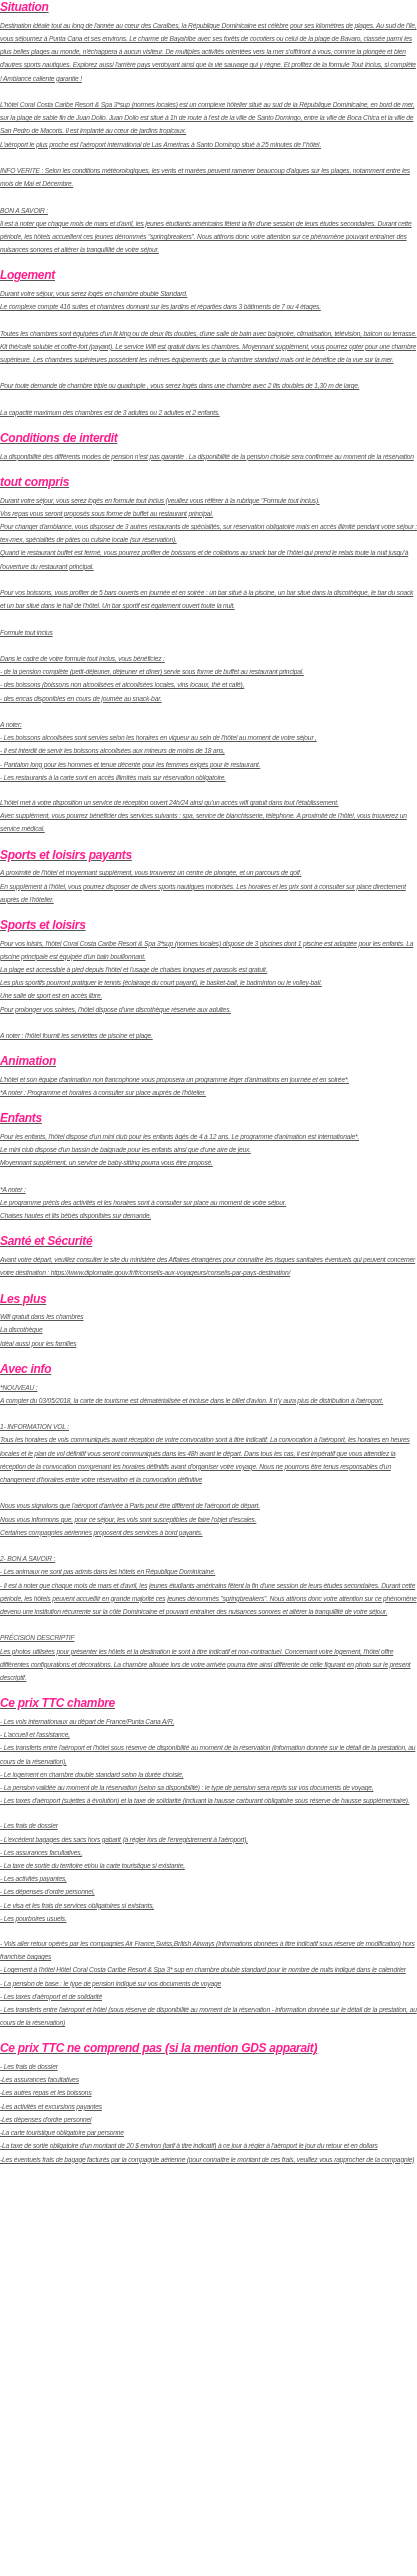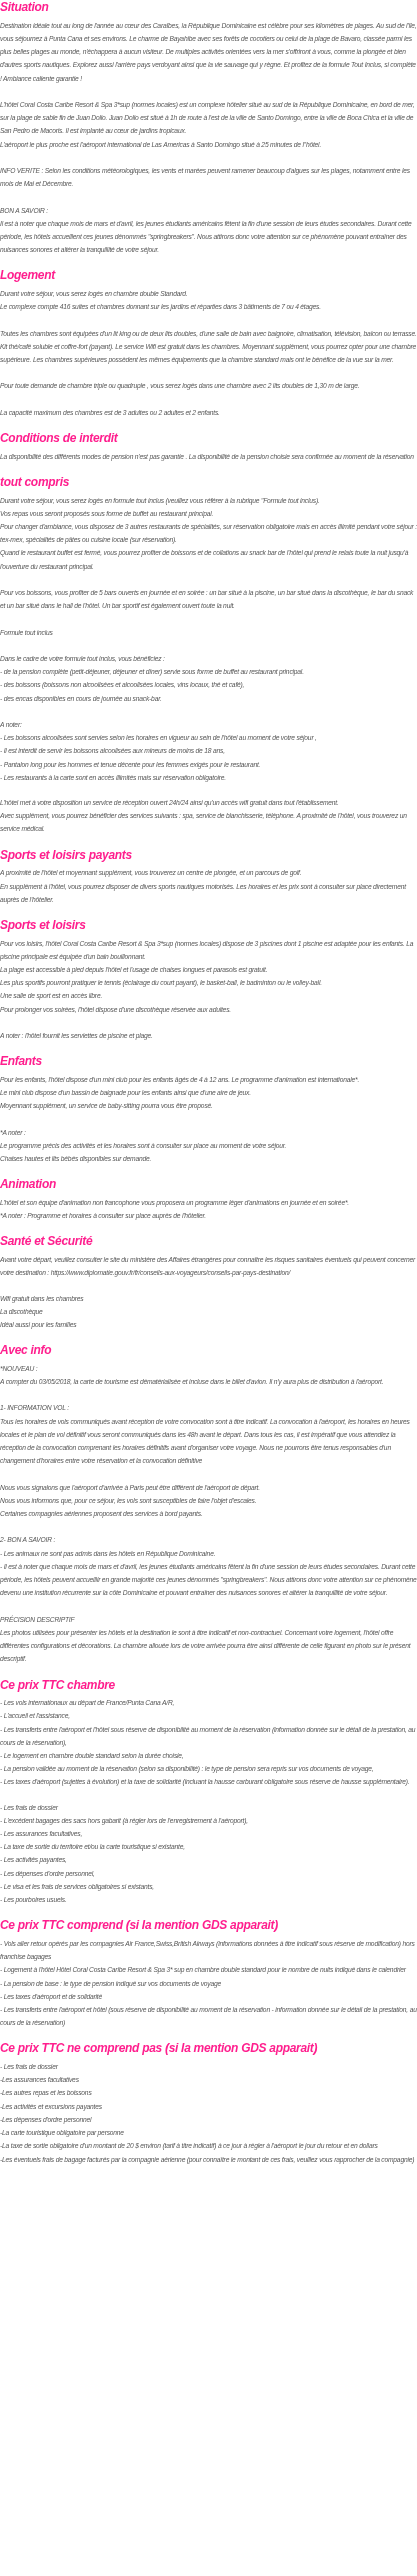--- a/index.html
+++ b/index.html
@@ -2,21 +2,21 @@
 <html style="font-size:8.8px"><head>
   <meta charset="utf-8">
   <style>
     html, body { margin: 0; padding: 0; background: #ffffff; }
     body {
       width: 417px;
       font-family: "Liberation Sans", sans-serif;
       color: #555555;
     }
     .page { padding: 0 0 6.6px 0; }
-    .section { margin: 0 0 12px 0; }
+    .section { margin: 0 0 12px 0; text-decoration: underline; }
     .section-title {
       font-family: "Liberation Sans", sans-serif;
       font-style: italic;
       font-weight: bold;
       color: #ff1f8e;
       font-size: 12px;
       line-height: 15.4px;
       margin: 0 0 3.3px 0;
       letter-spacing: -0.3px;
     }
@@ -122,46 +122,47 @@
         <p class="line">La plage est accessible à pied depuis l'hôtel et l'usage de chaises longues et parasols est gratuit.</p>
         <p class="line">Les plus sportifs pourront pratiquer le tennis (éclairage du court payant), le basket-ball, le badminton ou le volley-ball.</p>
         <p class="line">Une salle de sport est en accès libre.</p>
         <p class="line">Pour prolonger vos soirées, l'hôtel dispose d'une discothèque réservée aux adultes.</p>
       </div>
       <div class="block">
         <p class="line">A noter : l'hôtel fournit les serviettes de piscine et plage.</p>
       </div>
     </section>
     <section class="section">
+      <h2 class="section-title">Animation</h2>
+      <div class="block">
+        <p class="line">L'hôtel et son équipe d'animation non francophone vous proposera un programme léger d'animations en journée et en soirée*.</p>
+        <p class="line">*A noter : Programme et horaires à consulter sur place auprès de l'hôtelier.</p>
+      </div>
+    </section>
+    <section class="section">
       <h2 class="section-title">Enfants</h2>
       <div class="block">
         <p class="line">Pour les enfants, l'hôtel dispose d'un mini club pour les enfants âgés de 4 à 12 ans. Le programme d'animation est internationale*.</p>
         <p class="line">Le mini club dispose d'un bassin de baignade pour les enfants ainsi que d'une aire de jeux.</p>
         <p class="line">Moyennant supplément, un service de baby-sitting pourra vous être proposé.</p>
       </div>
       <div class="block">
         <p class="line">*A noter :</p>
         <p class="line">Le programme précis des activités et les horaires sont à consulter sur place au moment de votre séjour.</p>
         <p class="line">Chaises hautes et lits bébés disponibles sur demande.</p>
       </div>
     </section>
     <section class="section">
-      <h2 class="section-title">Animation</h2>
-      <div class="block">
-        <p class="line">L'hôtel et son équipe d'animation non francophone vous proposera un programme léger d'animations en journée et en soirée*.</p>
-        <p class="line">*A noter : Programme et horaires à consulter sur place auprès de l'hôtelier.</p>
-      </div>
-    </section>
-    <section class="section">
       <h2 class="section-title">Santé et Sécurité</h2>
       <div class="block">
         <p class="line">Avant votre départ, veuillez consulter le site du ministère des Affaires étrangères pour connaître les risques sanitaires éventuels qui peuvent concerner votre destination : https://www.diplomatie.gouv.fr/fr/conseils-aux-voyageurs/conseils-par-pays-destination/</p>
       </div>
     </section>
     <section class="section">
+      <h2 class="section-title">Les plus</h2>
       <div class="block">
         <p class="line">Wifi gratuit dans les chambres</p>
         <p class="line">La discothèque</p>
         <p class="line">Idéal aussi pour les familles</p>
       </div>
     </section>
     <section class="section">
       <h2 class="section-title">Avec info</h2>
       <div class="block">
         <p class="line">*NOUVEAU :</p>
@@ -203,21 +204,20 @@
         <p class="line">- L'excédent bagages des sacs hors gabarit (à régler lors de l'enregistrement à l'aéroport),</p>
         <p class="line">- Les assurances facultatives,</p>
         <p class="line">- La taxe de sortie du territoire et/ou la carte touristique si existante,</p>
         <p class="line">- Les activités payantes,</p>
         <p class="line">- Les dépenses d'ordre personnel,</p>
         <p class="line">- Le visa et les frais de services obligatoires si existants,</p>
         <p class="line">- Les pourboires usuels.</p>
       </div>
     </section>
     <section class="section">
-      <h2 class="section-title">Ce prix TTC comprend (si la mention GDS apparait)</h2>
       <div class="block">
         <p class="line">- Vols aller retour opérés par les compagnies Air France,Swiss,British Airways (informations données à titre indicatif sous réserve de modification) hors franchise bagages</p>
         <p class="line">- Logement à l'hôtel Hôtel Coral Costa Caribe Resort &amp; Spa 3* sup en chambre double standard pour le nombre de nuits indiqué dans le calendrier</p>
         <p class="line">- La pension de base : le type de pension indiqué sur vos documents de voyage</p>
         <p class="line">- Les taxes d'aéroport et de solidarité</p>
         <p class="line">- Les transferts entre l'aéroport et hôtel (sous réserve de disponibilité au moment de la réservation - information donnée sur le détail de la prestation, au cours de la réservation)</p>
       </div>
     </section>
     <section class="section">
       <h2 class="section-title">Ce prix TTC ne comprend pas (si la mention GDS apparait)</h2>

